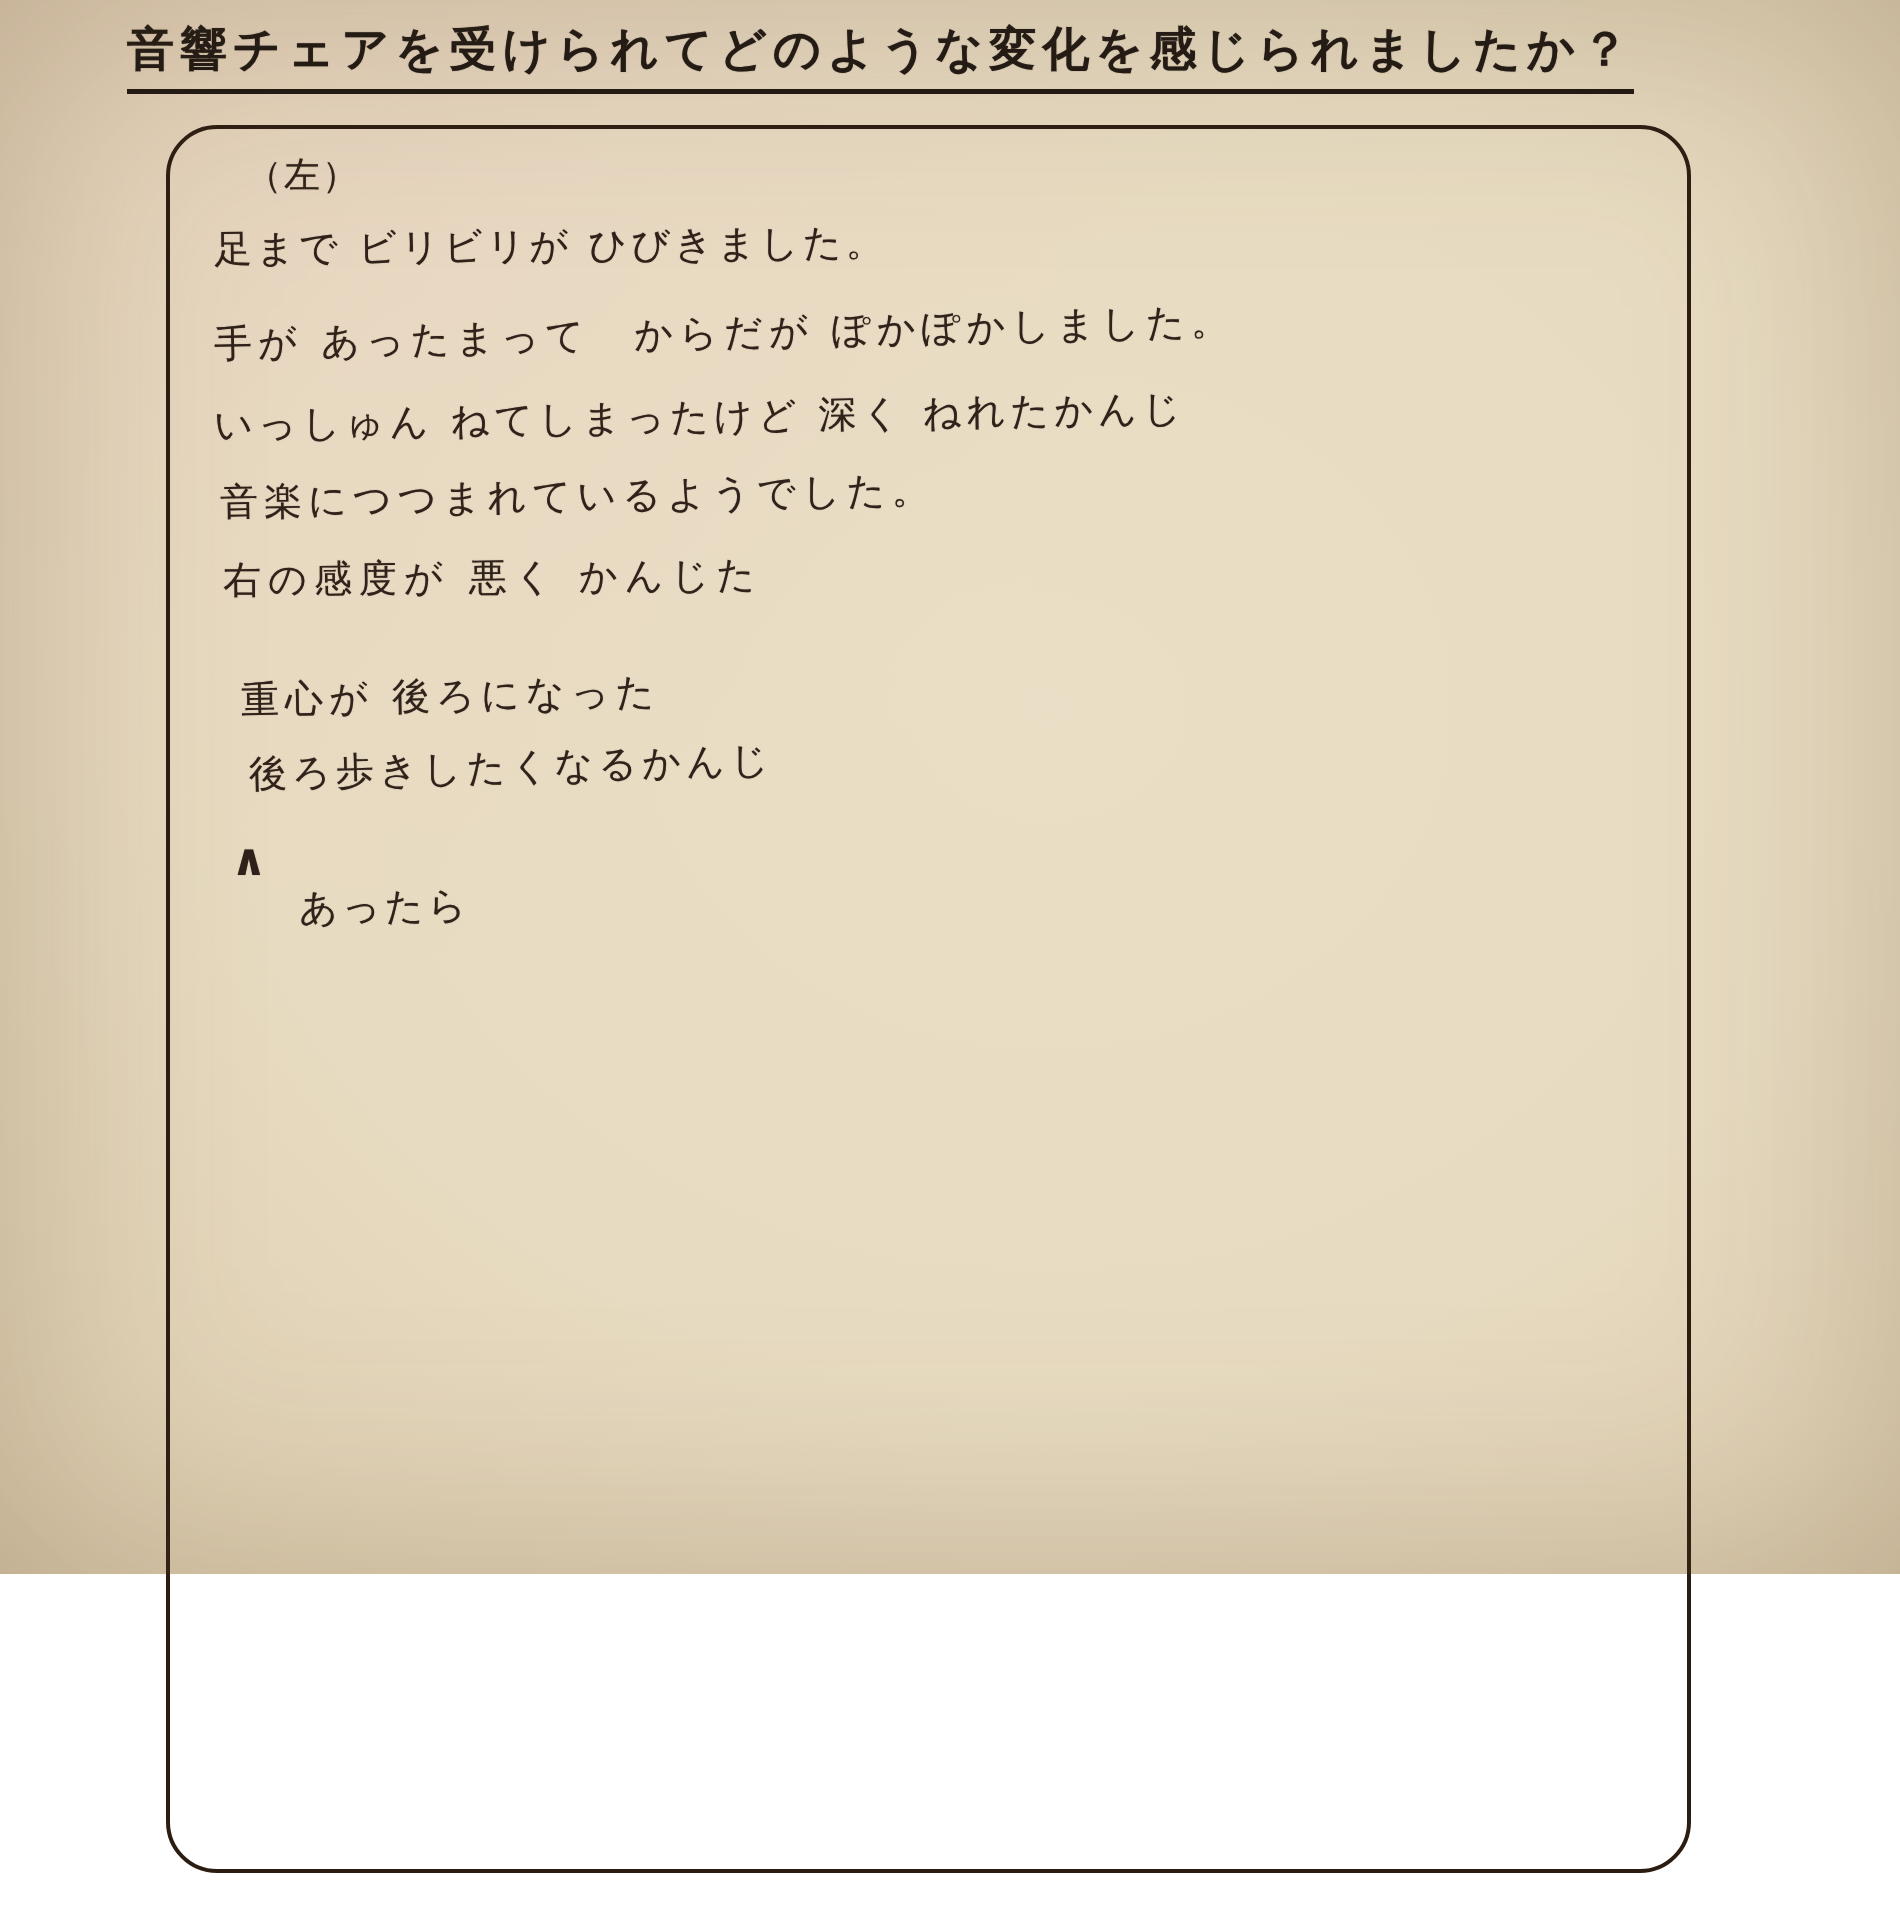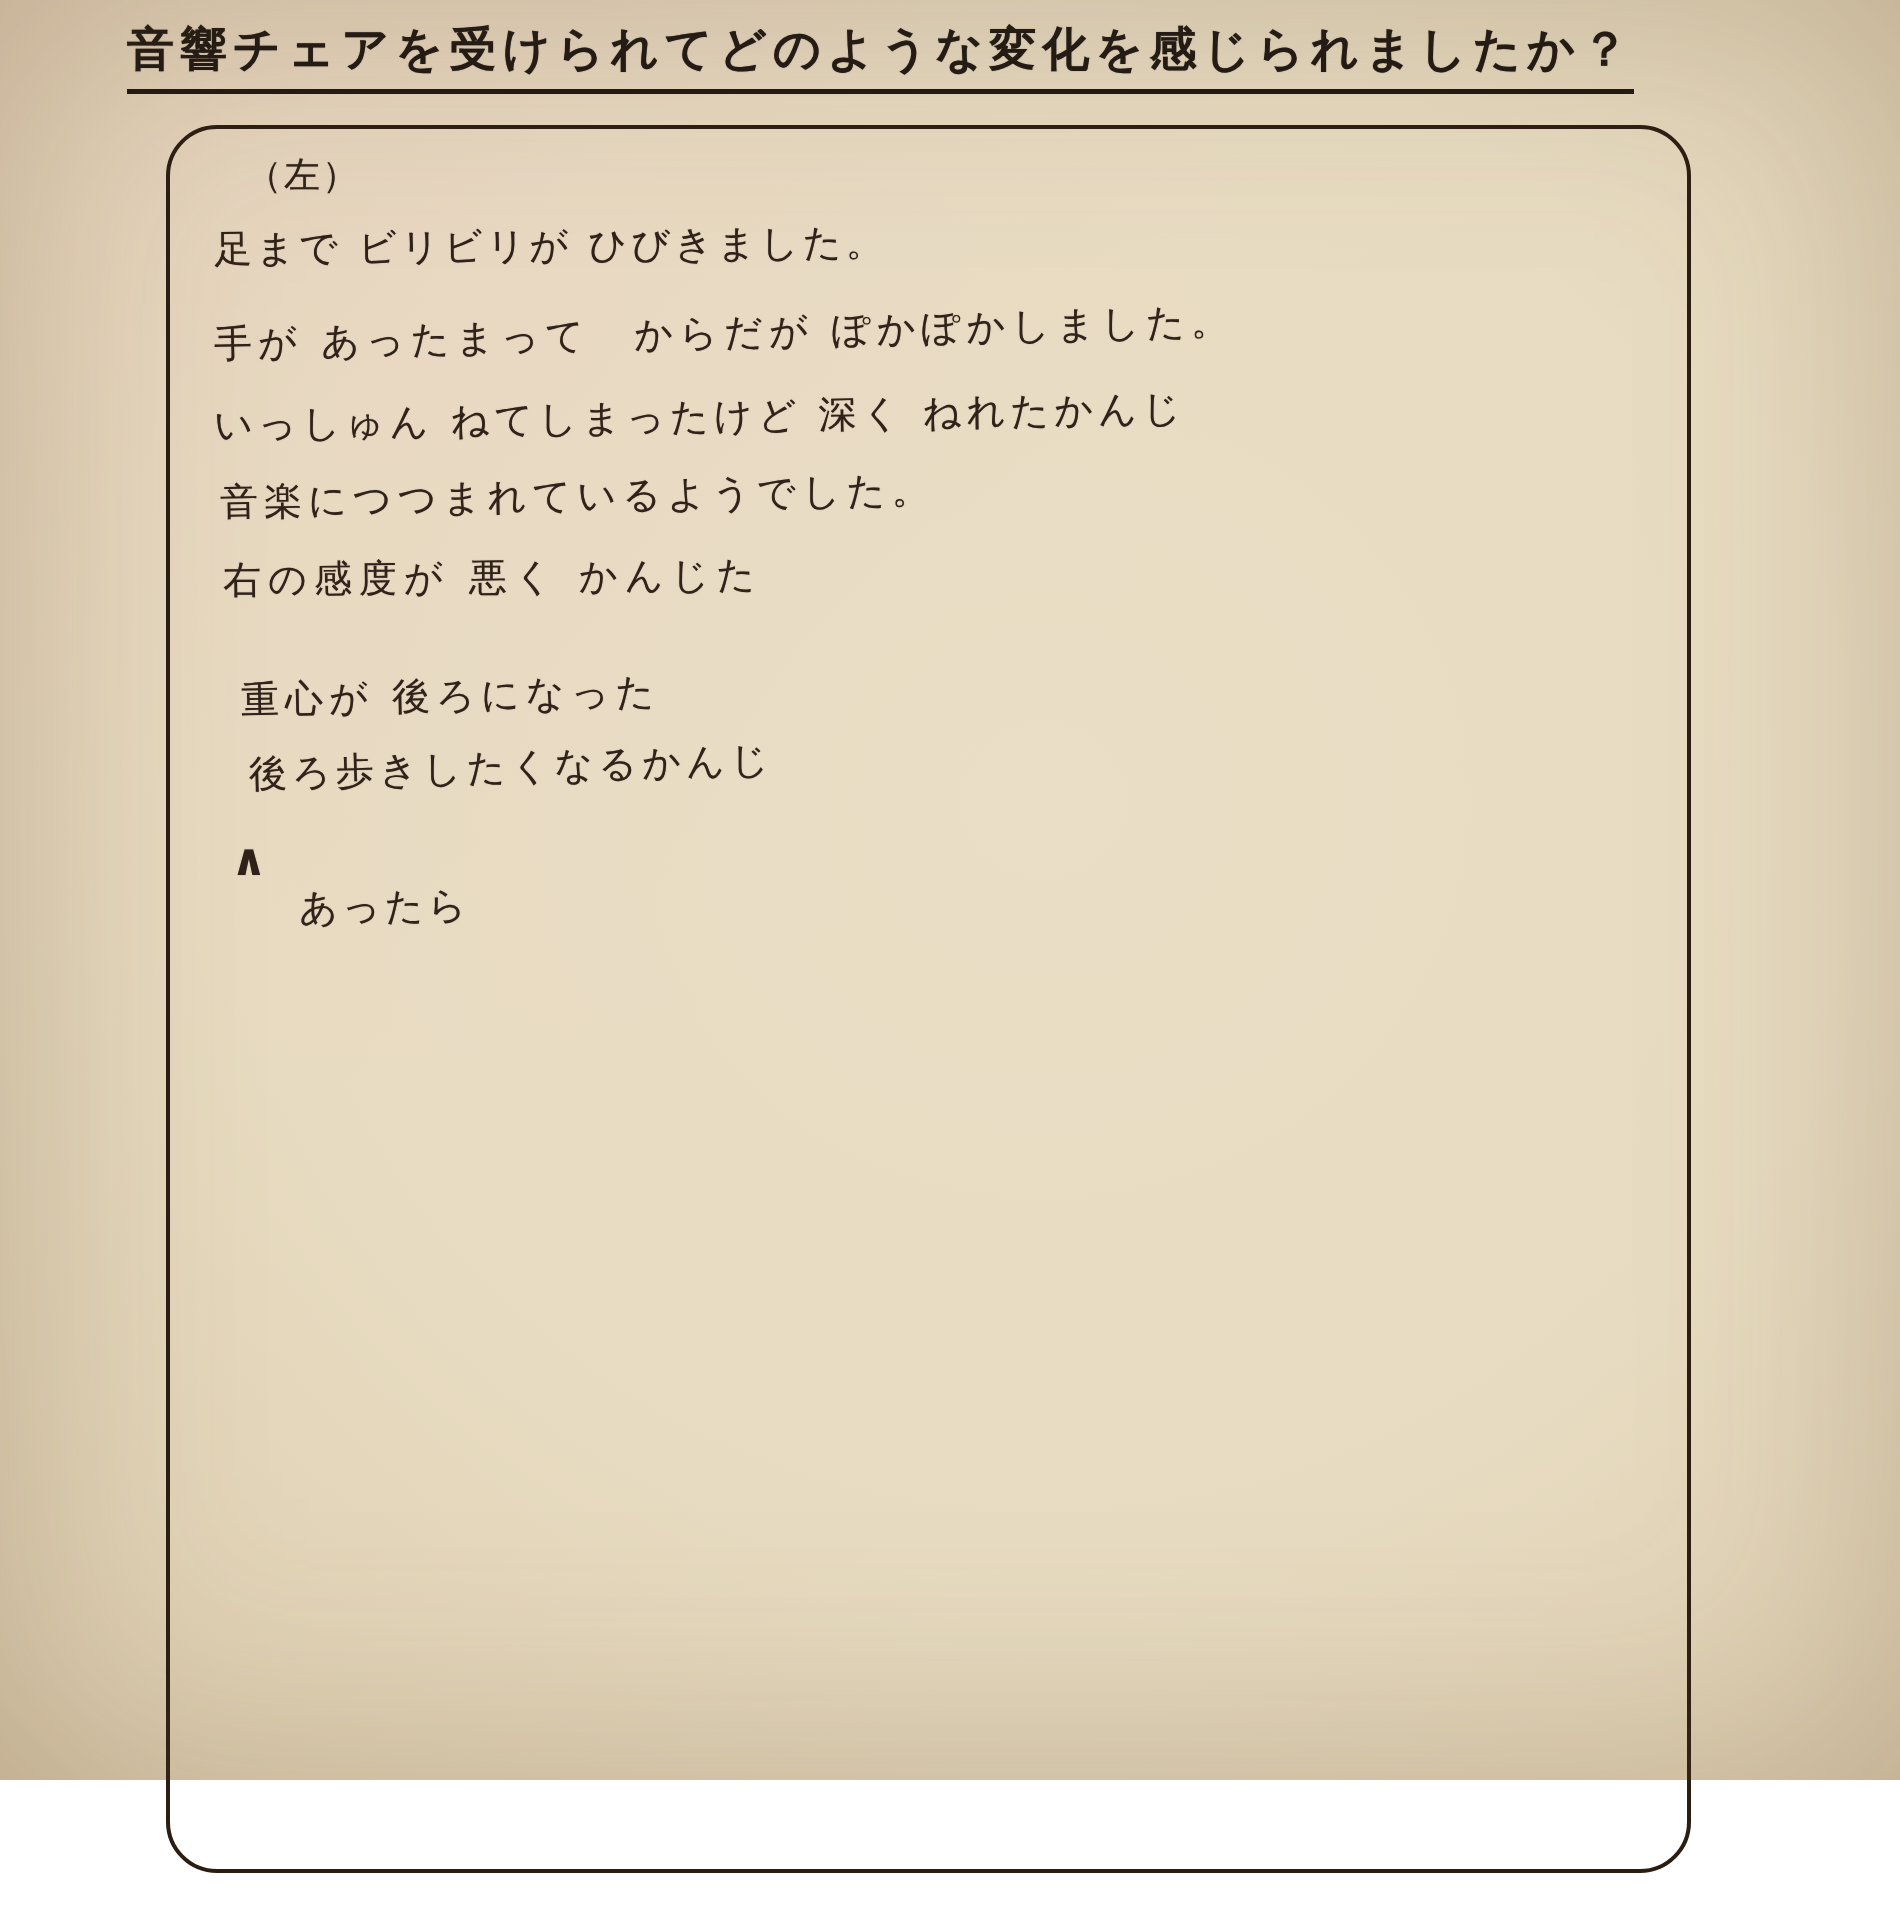--- a/index.html
+++ b/index.html
@@ -7,21 +7,21 @@
     padding: 0;
     width: 1901px;
     height: 1933px;
     overflow: hidden;
     font-family: "DejaVu Sans", "Liberation Sans", sans-serif;
   }
 
   .page {
     position: relative;
     width: 1901px;
-    height: 1780px;
+    height: 1574px;
     background:
       radial-gradient(ellipse at 20% 10%, rgba(236,210,196,0.35) 0%, rgba(236,210,196,0) 40%),
       radial-gradient(ellipse at 55% 45%, #eadfc6 0%, #e7dbc1 55%, #ddccae 100%);
   }
 
   
   .vignette {
     position: absolute;
     inset: 0;
     pointer-events: none;

